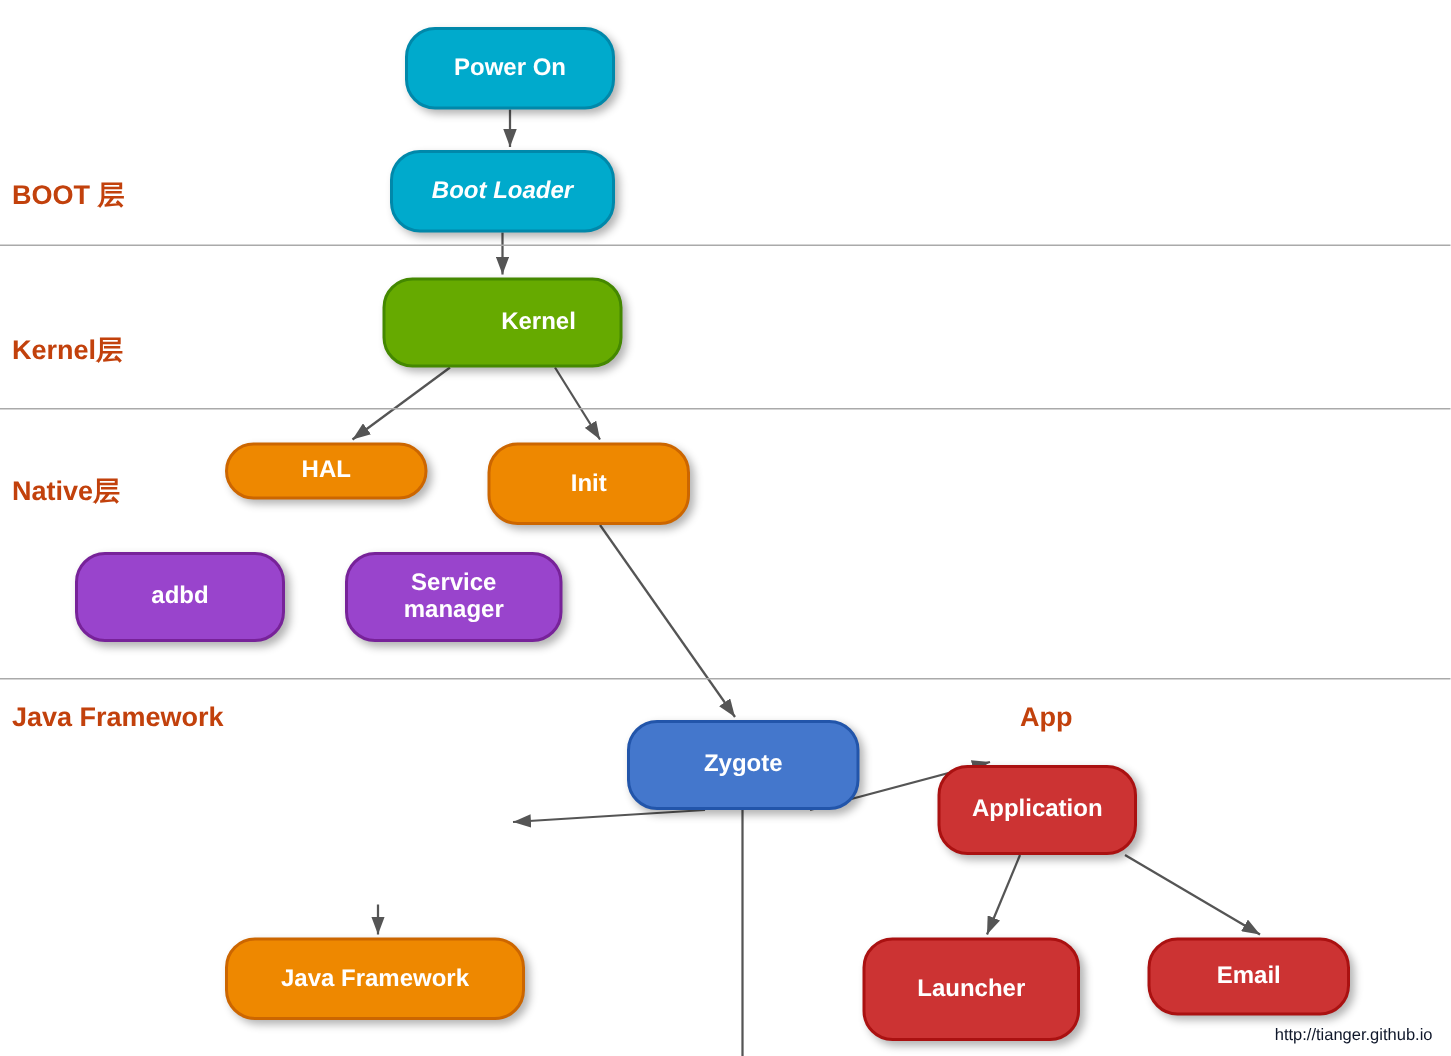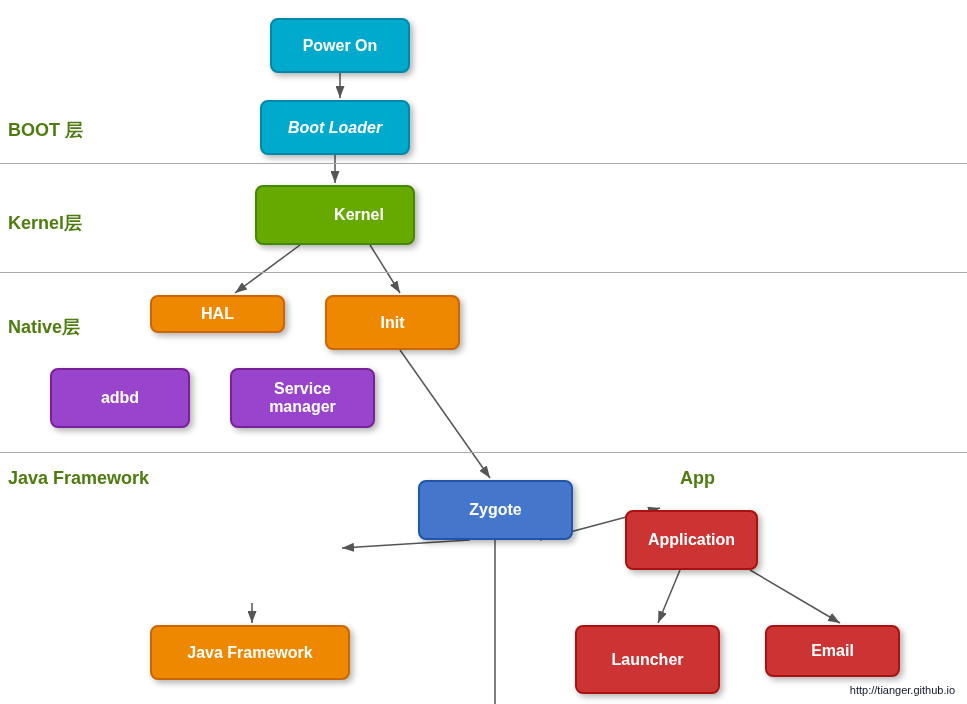--- a/index.html
+++ b/index.html
@@ -25,28 +25,28 @@
       right: 0;
       height: 1px;
       background: #aaa;
     }
 
     
     .layer-label {
       position: absolute;
       font-size: 18px;
       font-weight: bold;
-      color: #4d7c0f;
+      color: #c2410c;
       left: 8px;
     }
 
     
     .box {
       position: absolute;
-      border-radius: 8px;
+      border-radius: 20px;
       display: flex;
       align-items: center;
       justify-content: center;
       text-align: center;
       font-size: 16px;
       font-weight: bold;
       color: white;
       box-shadow: 3px 3px 6px rgba(0,0,0,0.3);
     }
 
@@ -109,21 +109,21 @@
     <line x1="750" y1="570" x2="840" y2="623" stroke="#555" stroke-width="1.5" marker-end="url(#arrowhead)"></line>
 
     <line x1="495" y1="540" x2="495" y2="704" stroke="#555" stroke-width="1.5"></line>
   </svg>
 
   <div class="layer-line" style="top:163px;"></div>
   <div class="layer-line" style="top:272px;"></div>
   <div class="layer-line" style="top:452px;"></div>
 
   <div class="layer-label" style="top:118px; left:8px;">BOOT 层</div>
-  <div class="layer-label" style="top:211px; left:8px;">Kernel层</div>
+  <div class="layer-label" style="top:221px; left:8px;">Kernel层</div>
   <div class="layer-label" style="top:315px; left:8px;">Native层</div>
   <div class="layer-label" style="top:468px; left:8px;">Java Framework</div>
   <div class="layer-label" style="top:468px; left:680px;">App</div>
 
   <div class="box box-cyan" style="left:270px;top:18px;width:140px;height:55px;">
     <span>Power On</span>
   </div>
   <div class="box box-cyan" style="left:260px;top:100px;width:150px;height:55px;font-style:italic;">
     <span>Boot Loader</span>
   </div>

